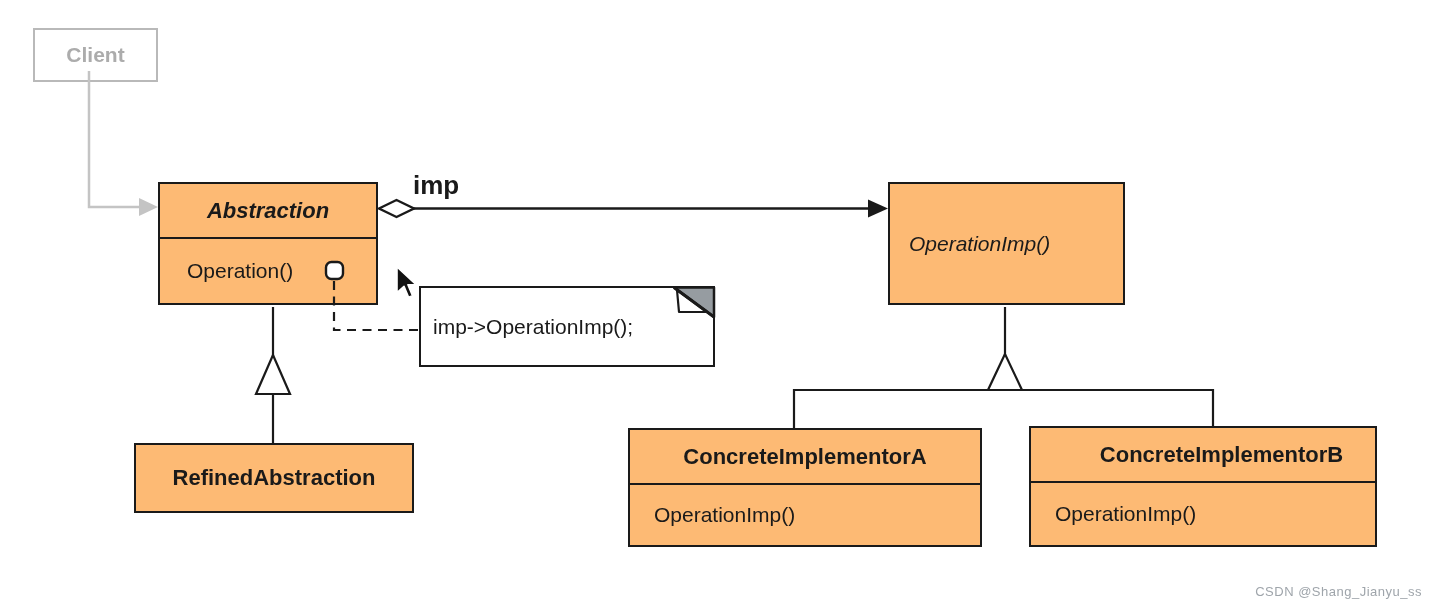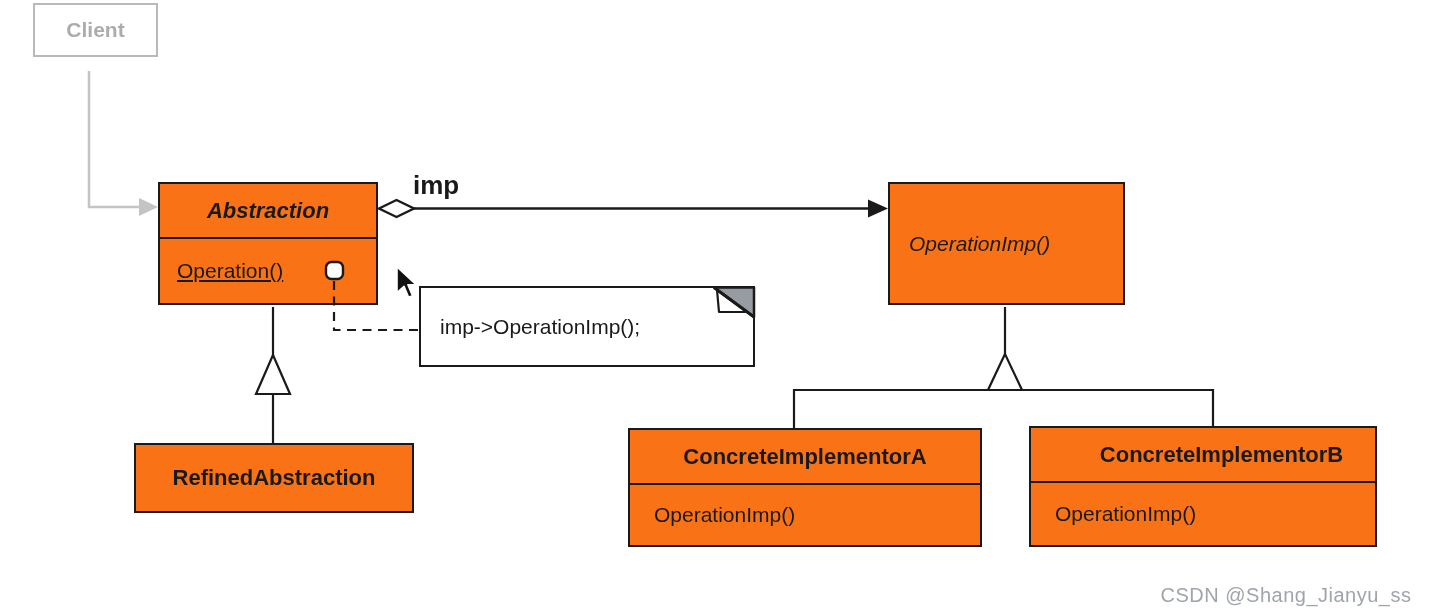--- a/index.html
+++ b/index.html
@@ -2,61 +2,61 @@
 <html><head>
 <meta charset="utf-8">
 <style>
   html,body{margin:0;padding:0;background:#fff;}
   #stage{
     position:relative;width:1433px;height:615px;background:#fff;overflow:hidden;
     font-family:"Liberation Sans",sans-serif;color:#1a1a1a;
   }
   .abs{position:absolute;box-sizing:border-box;}
   
-  .uml-box{background:#f97316;border:2.5px solid #1a1a1a;display:flex;flex-direction:column;z-index:2;}
+  .uml-box{background:#fdba74;border:2.5px solid #1a1a1a;display:flex;flex-direction:column;z-index:2;}
   .uml-title{display:flex;align-items:center;justify-content:center;
     font-weight:bold;font-size:22px;border-bottom:2.5px solid #1a1a1a;}
   .uml-title.italic{font-style:italic;}
   .uml-method{flex:1;display:flex;align-items:center;font-size:21px;}
   .uml-method.italic{font-style:italic;}
   .single{justify-content:center;align-items:center;display:flex;font-weight:bold;font-size:22px;}
   
   .client-box{background:#fff;border:2px solid #b9b9b9;display:flex;align-items:center;
     justify-content:center;font-weight:bold;font-size:21px;color:#acacac;z-index:2;}
   
   .note-box{background:#fff;border:2.5px solid #1a1a1a;display:flex;align-items:center;
     font-size:21px;z-index:2;}
   .note-fold{position:absolute;top:-2.5px;right:-2.5px;width:46px;height:34px;}
   
   .assoc-label{font-size:26px;font-weight:600;z-index:2;}
-  .watermark{font-size:20px;color:#9fa5ab;text-align:center;z-index:2;letter-spacing:.5px;}
+  .watermark{font-size:13px;color:#9fa5ab;text-align:right;z-index:2;letter-spacing:.5px;}
   
   #wires{position:absolute;left:0;top:0;width:1433px;height:615px;z-index:3;pointer-events:none;}
 </style>
 </head>
 <body>
 
 <div id="stage">
 
-  <div class="abs client-box" style="left:33px;top:3px;width:125px;height:54px;">
+  <div class="abs client-box" style="left:33px;top:28px;width:125px;height:54px;">
     <span>Client</span>
   </div>
 
   <div class="abs uml-box" style="left:158px;top:182px;width:220px;height:123px;">
     <div class="uml-title italic" style="height:53px;">Abstraction</div>
-    <div class="uml-method" style="padding-left:17px;text-decoration:underline;">Operation()</div>
+    <div class="uml-method" style="padding-left:27px;">Operation()</div>
   </div>
 
   <div class="abs assoc-label" style="left:413px;top:170px;">imp</div>
 
   <div class="abs uml-box" style="left:888px;top:182px;width:237px;height:123px;">
     <div class="uml-method italic" style="padding-left:19px;">OperationImp()</div>
   </div>
 
-  <div class="abs note-box" style="left:419px;top:286px;width:336px;height:81px;padding-left:19px;">
+  <div class="abs note-box" style="left:419px;top:286px;width:296px;height:81px;padding-left:12px;">
     <span>imp-&gt;OperationImp();</span>
     <svg class="note-fold" viewBox="0 0 46 34">
       <polygon points="4,1.5 44,1.5 44,31" fill="#969ca1" stroke="#1a1a1a" stroke-width="2.5" stroke-linejoin="round"></polygon>
       <polygon points="7,4 37,26 9,26" fill="#ffffff" stroke="#1a1a1a" stroke-width="2.2" stroke-linejoin="round"></polygon>
       <line x1="4" y1="1.5" x2="44" y2="31" stroke="#1a1a1a" stroke-width="3"></line>
     </svg>
   </div>
 
   <div class="abs uml-box single" style="left:134px;top:443px;width:280px;height:70px;">
     <span>RefinedAbstraction</span>

